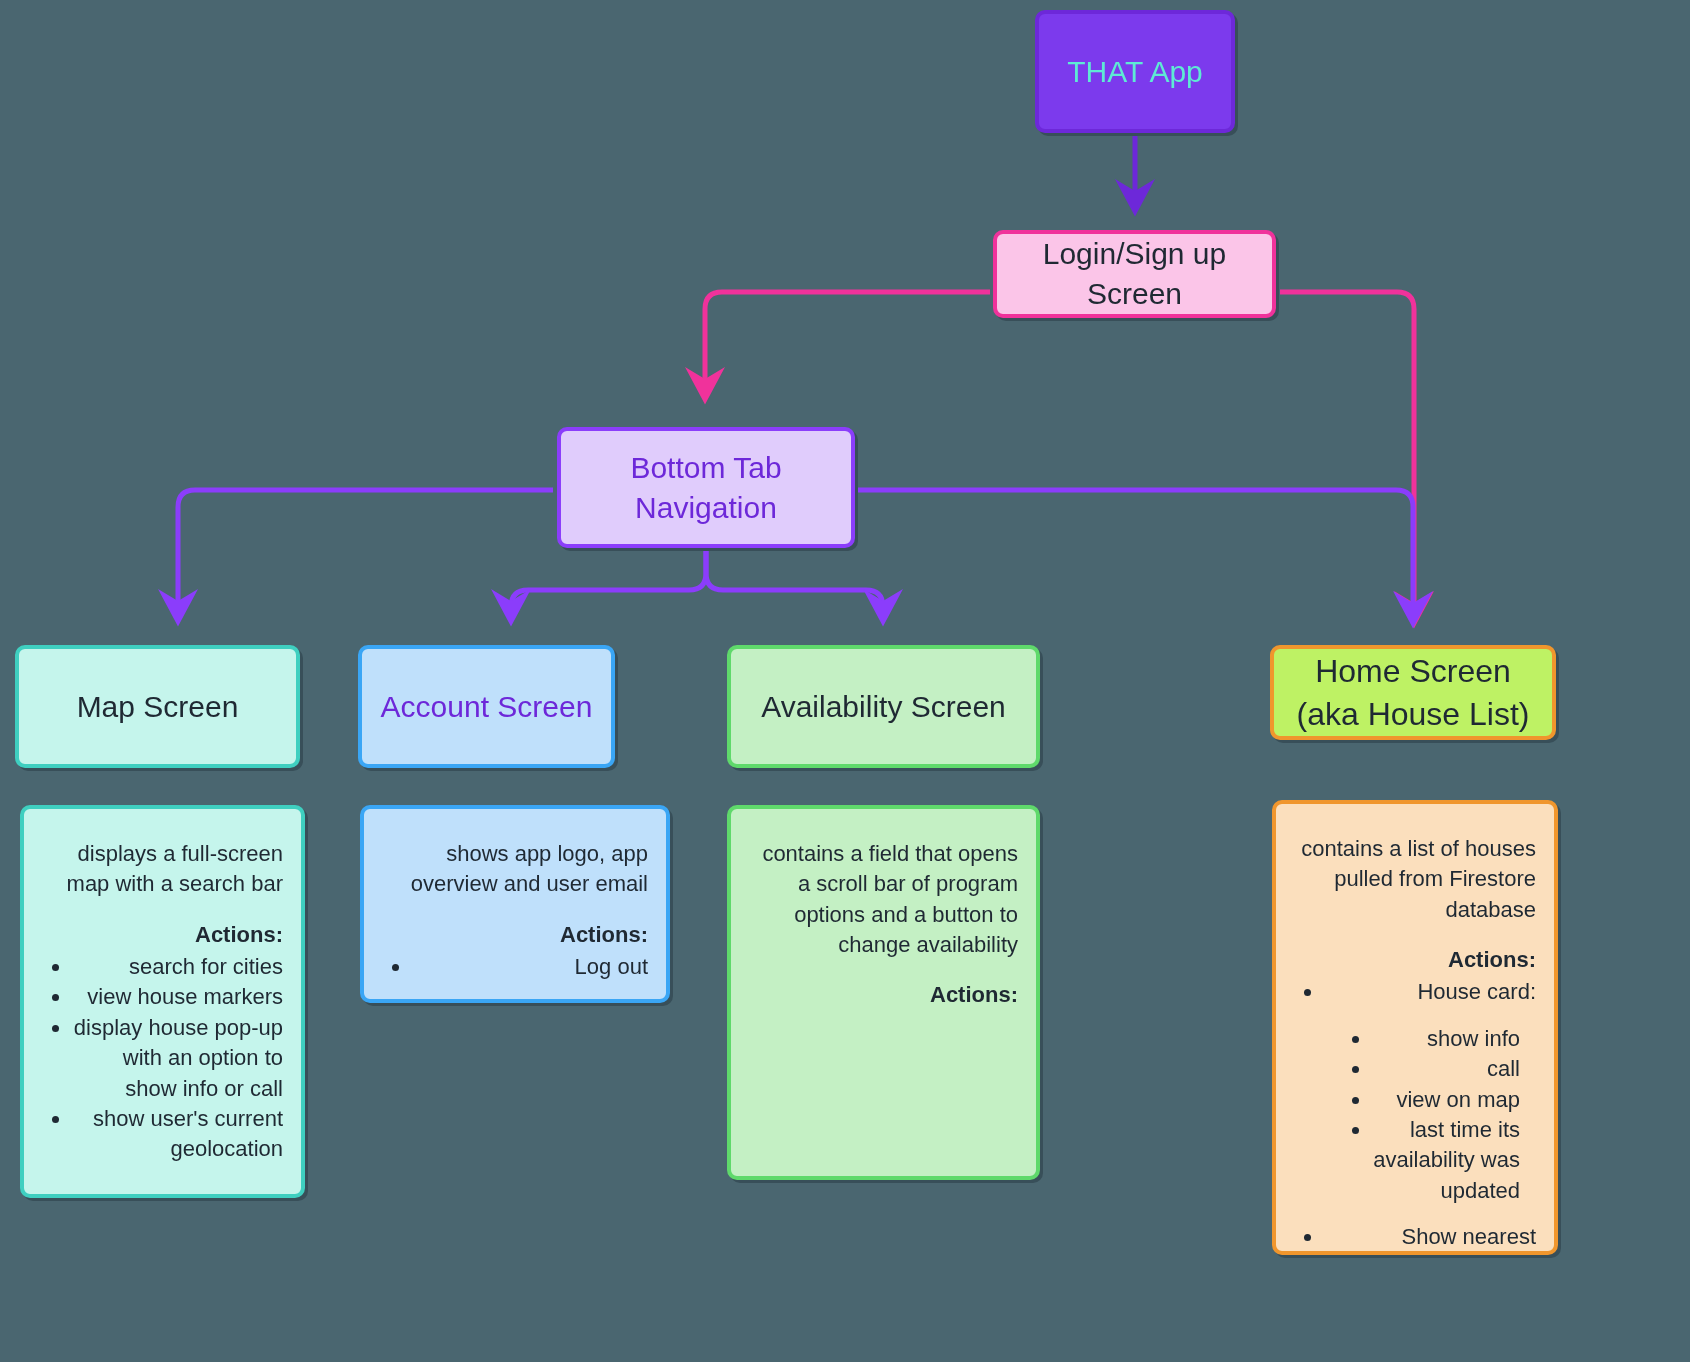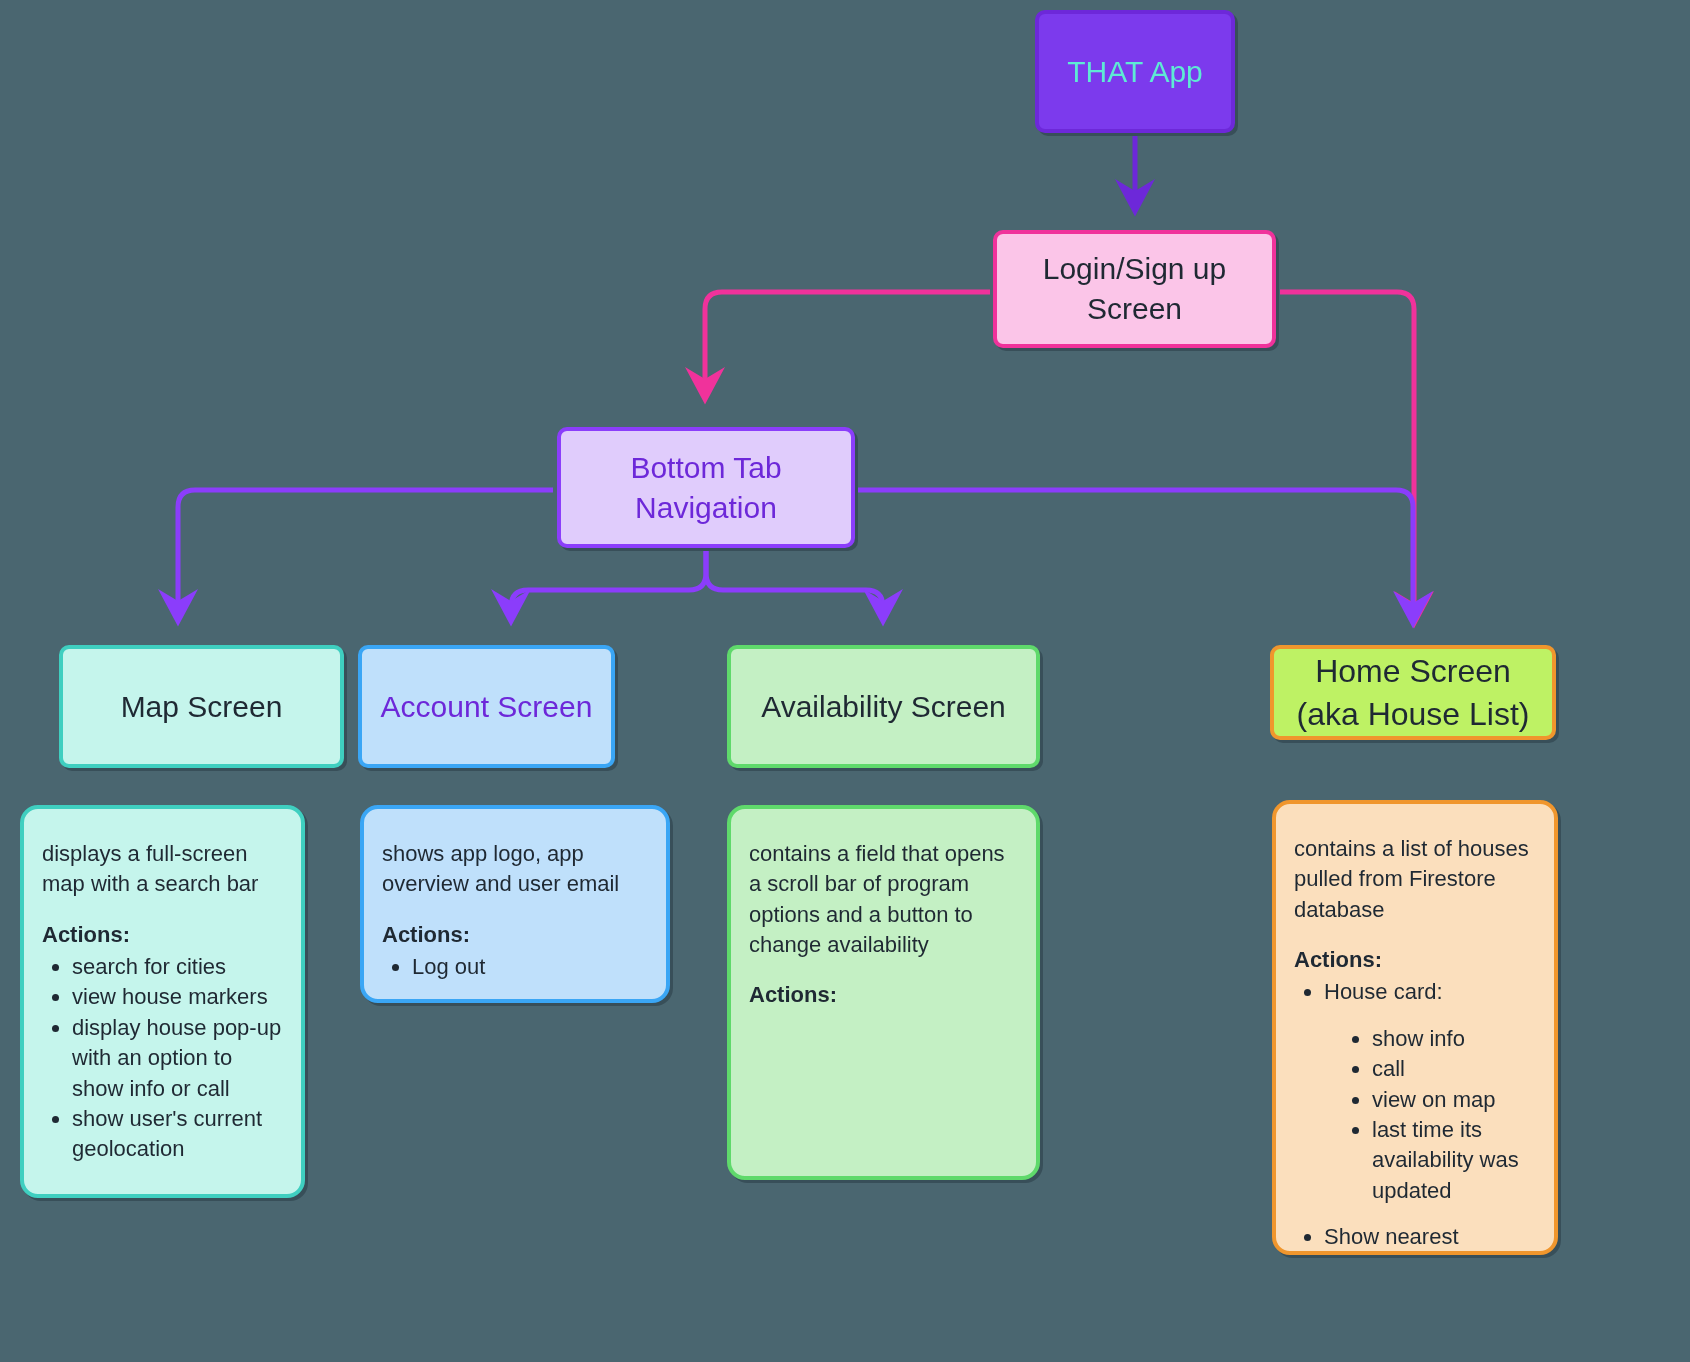--- a/index.html
+++ b/index.html
@@ -49,42 +49,41 @@
   
   #n-root {
     left: 1035px; top: 10px; width: 200px; height: 123px;
     background: #7c3aed;
     border-color: #6d28d9;
     color: #5eead4;
     font-size: 30px;
   }
   
   #n-login {
-    left: 993px; top: 230px; width: 283px; height: 118px;
+    left: 993px; top: 230px; width: 283px; height: 88px;
     background: #fbc5e8;
     border-color: #f0329b;
     color: #1f2933;
     font-size: 30px;
   }
   
   #n-btn-nav {
     left: 557px; top: 427px; width: 298px; height: 121px;
     background: #e0ccfc;
     border-color: #8b3dfb;
     color: #6d28d9;
     font-size: 30px;
   }
   
   #n-map-h {
     left: 15px; top: 645px; width: 285px; height: 123px;
     background: #c5f5ec;
     border-color: #3fcfc0;
     color: #1f2933;
     font-size: 30px;
-    margin-left: 44px;
   }
   #n-account-h {
     left: 358px; top: 645px; width: 257px; height: 123px;
     background: #bfe0fb;
     border-color: #3aa6f5;
     color: #6d28d9;
     font-size: 30px;
   }
   #n-avail-h {
     left: 727px; top: 645px; width: 313px; height: 123px;
@@ -97,28 +96,28 @@
     left: 1270px; top: 645px; width: 286px; height: 95px;
     background: #bef264;
     border-color: #f0962d;
     color: #1f2933;
     font-size: 32px;
   }
   
   .desc {
     position: absolute;
     box-sizing: border-box;
-    border-radius: 18px;
+    border-radius: 10px;
     border-style: solid;
     border-width: 4px;
     padding: 30px 18px 4px 18px;
     color: #1f2933;
     font-size: 22px;
     line-height: 1.38;
-    text-align: left;
+    text-align: right;
     box-shadow: 3px 3px 0 rgba(20,30,40,0.32);
     overflow: hidden;
   }
   .desc p { margin: 0 0 20px 0; }
   .desc .actions-label { font-weight: bold; margin: 4px 0 2px 0; }
   .desc ul {
     margin: 0;
     padding-left: 30px;
     list-style-type: disc;
   }

